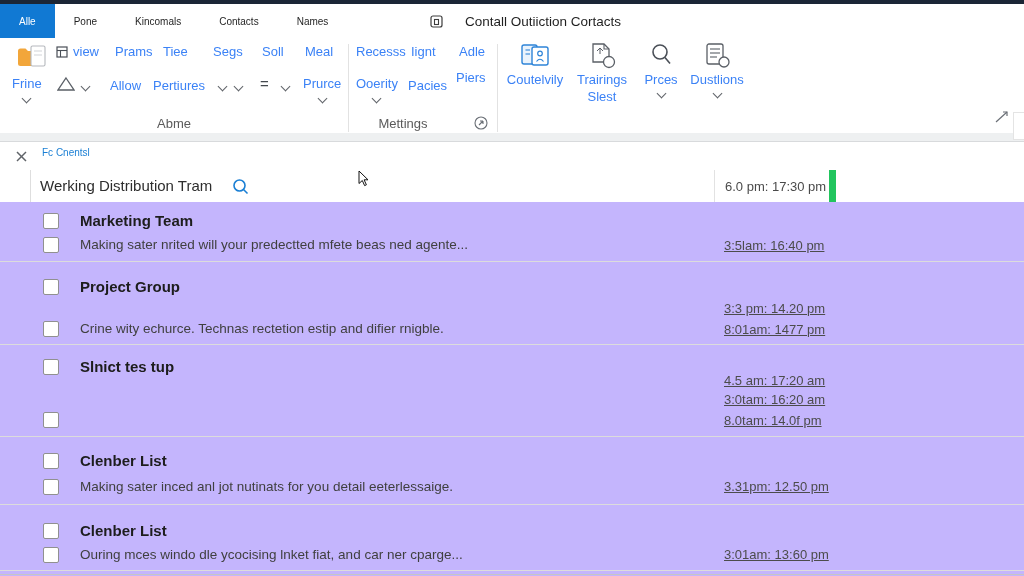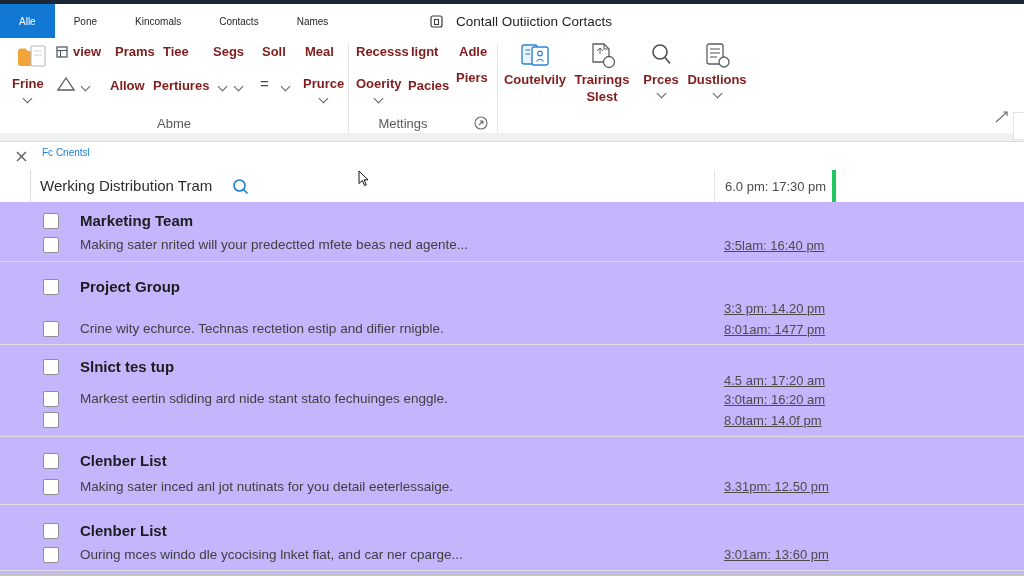--- a/index.html
+++ b/index.html
@@ -4,37 +4,37 @@
 <style>
   html,body{margin:0;padding:0;background:#fff;}
   .page{position:relative;width:1024px;height:576px;background:#fff;overflow:hidden;
         font-family:"Liberation Sans",sans-serif;color:#222;}
   .abs{position:absolute;}
   
   .topstrip{position:absolute;left:0;top:0;width:1024px;height:4px;background:#1b2636;}
   .tabbar{position:absolute;left:0;top:4px;width:1024px;height:34px;background:#fff;display:flex;align-items:stretch;}
   .tab{display:flex;align-items:center;padding:8px 19px;font-size:10px;color:#1f1f1f;cursor:default;}
   .tab.active{background:#1179d3;color:#fff;}
-  .toplink{position:absolute;left:430px;top:0;height:34px;display:flex;align-items:center;gap:13px;font-size:13.5px;color:#1f1f1f;}
+  .toplink{position:absolute;left:430px;top:0;height:34px;display:flex;align-items:center;gap:22px;font-size:13.5px;color:#1f1f1f;}
   
   .ribbon{position:absolute;left:0;top:38px;width:1024px;height:95px;background:#fff;}
-  .rlbl{font-size:13px;color:#7f1d1d;white-space:nowrap;font-weight:bold;}
+  .rlbl{font-size:13px;color:#3b82f6;white-space:nowrap;}
   .glbl{font-size:13px;color:#5a5a5a;}
   .chev{display:inline-block;width:6px;height:6px;border-left:1.3px solid #5f6368;border-bottom:1.3px solid #5f6368;transform:rotate(-45deg);}
   .stack{display:flex;flex-direction:column;align-items:center;gap:4px;}
   .vsep{position:absolute;width:0;border-left:1px solid #e2e2e2;}
   .bigbtn{position:absolute;top:4px;display:flex;flex-direction:column;align-items:center;gap:3px;}
   .graybar{position:absolute;left:0;top:133px;width:1024px;height:8px;background:#eef0f1;border-bottom:1px solid #d8dadc;}
   .notch{position:absolute;left:1013px;top:112px;width:11px;height:26px;background:#fff;border:1px solid #e4e4e4;border-right:none;}
   
   .filterrow{position:absolute;left:0;top:142px;width:1024px;height:28px;background:#fff;}
   .bluelink{position:absolute;left:42px;top:5px;font-size:10px;color:#1a7fd4;}
   .headerrow{position:absolute;left:0;top:170px;width:1024px;height:32px;border-bottom:1px solid #c9c9c9;background:#fff;}
   .searchtxt{position:absolute;left:40px;top:7px;font-size:15px;color:#2d2d2d;}
-  .timecell{position:absolute;left:714px;top:0;width:122px;height:32px;border-left:1px solid #e2e2e2;border-right:4px solid #22c55e;display:flex;align-items:center;padding-left:10px;box-sizing:border-box;font-size:13px;color:#4a4a4a;}
+  .timecell{position:absolute;left:714px;top:0;width:122px;height:32px;border-left:1px solid #e2e2e2;border-right:7px solid #22c55e;display:flex;align-items:center;padding-left:10px;box-sizing:border-box;font-size:13px;color:#4a4a4a;}
   
   .list{position:absolute;left:0;top:202px;width:1024px;height:374px;background:#c4b5fd;}
   .lrow{position:absolute;left:0;width:1024px;height:22px;}
   .cb{position:absolute;left:43px;top:1px;width:16px;height:16px;border:1px solid #909090;border-radius:2px;background:#fff;box-sizing:border-box;}
   .ttl{position:absolute;left:80px;top:0;font-size:15px;font-weight:600;color:#1d1d1d;white-space:nowrap;}
   .sub{position:absolute;left:80px;top:1px;font-size:13.5px;color:#404040;white-space:nowrap;}
   .time{position:absolute;left:724px;font-size:13px;color:#4c4c4c;white-space:nowrap;text-decoration:underline;}
   .ldiv{position:absolute;left:0;width:1024px;height:0;border-top:1px solid #dcdcdc;}
   .botline{position:absolute;left:0;top:574px;width:1024px;height:0;border-top:1px solid #c6c6c6;}
 </style>
@@ -247,24 +247,20 @@
       <span class="sub">Crine wity echurce. Technas rectetion estip and difier rnigble.</span>
     </div>
     <span class="time" style="top:120px;">8:01am: 1477 pm</span>
     <div class="ldiv" style="top:142px;"></div>
 
     <div class="lrow" style="top:156px;">
       <span class="cb"></span>
       <span class="ttl">Slnict tes tup</span>
     </div>
     <span class="time" style="top:171px;">4.5 am: 17:20 am</span>
-    <div class="lrow" style="top:188px;">
-      <span class="cb"></span>
-      <span class="sub">Markest eertin sdiding ard nide stant stato fechuinges enggle.</span>
-    </div>
     <span class="time" style="top:190px;">3:0tam: 16:20 am</span>
     <div class="lrow" style="top:209px;">
       <span class="cb"></span>
     </div>
     <span class="time" style="top:211px;">8.0tam: 14.0f pm</span>
     <div class="ldiv" style="top:234px;"></div>
 
     <div class="lrow" style="top:250px;">
       <span class="cb"></span>
       <span class="ttl">Clenber List</span>

